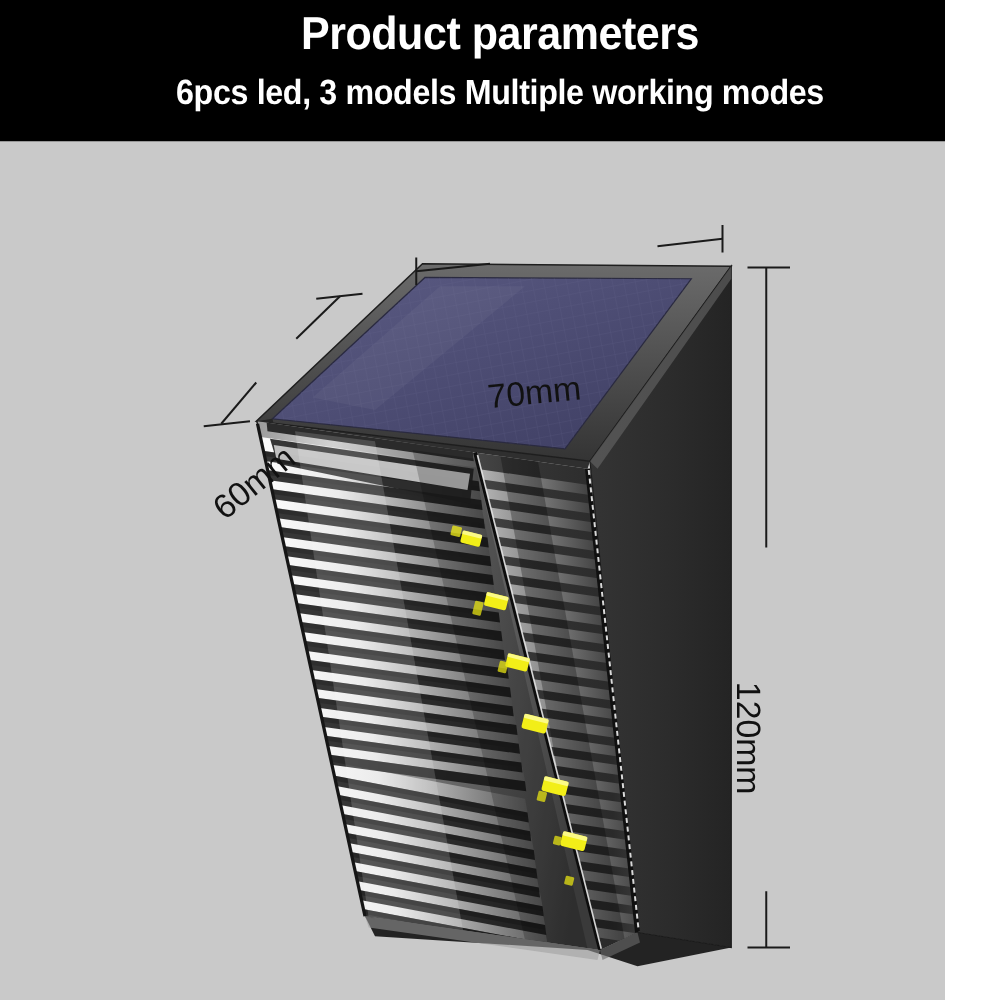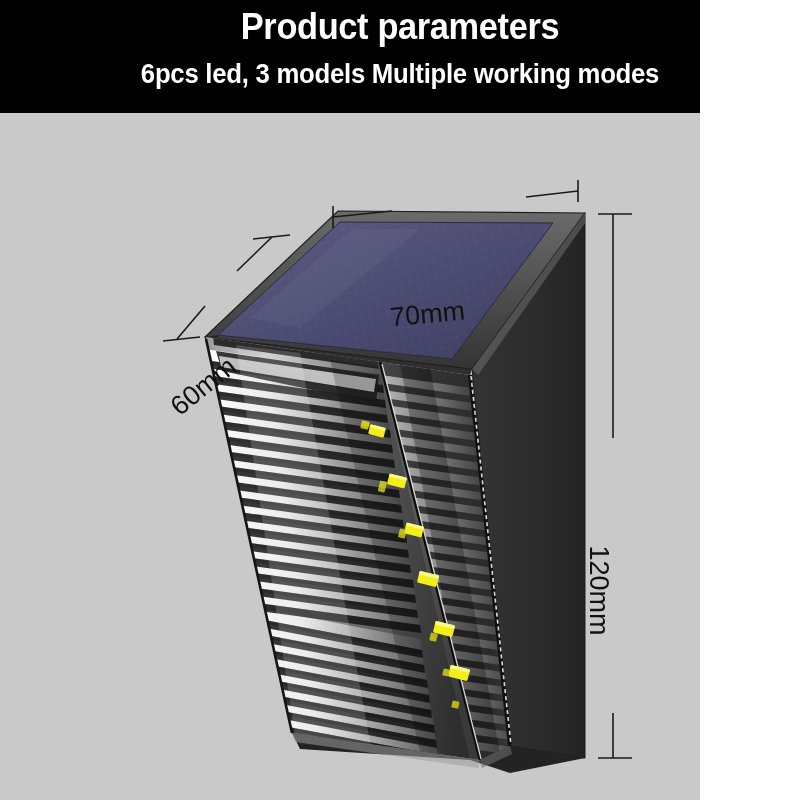--- a/index.html
+++ b/index.html
@@ -3,21 +3,21 @@
 <meta charset="utf-8">
 <title>Product parameters</title>
 <style>
   html, body {
     margin: 0;
     padding: 0;
     background: #ffffff;
   }
   #stage {
     position: relative;
-    width: 700px;
+    width: 756px;
     height: 800px;
     overflow: hidden;
     font-family: "Liberation Sans", "DejaVu Sans", sans-serif;
     background: #c9c9c9;
     user-select: none;
   }
 
   
   #banner {
     position: absolute;

